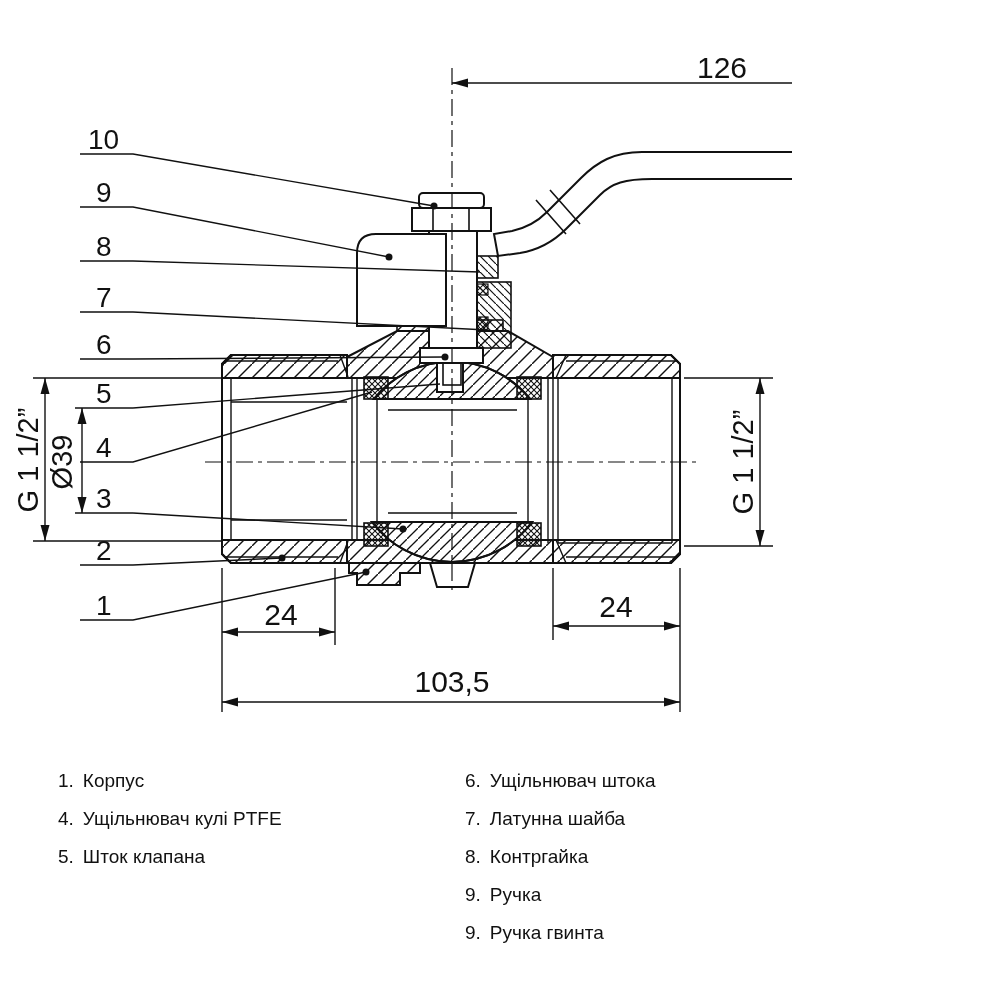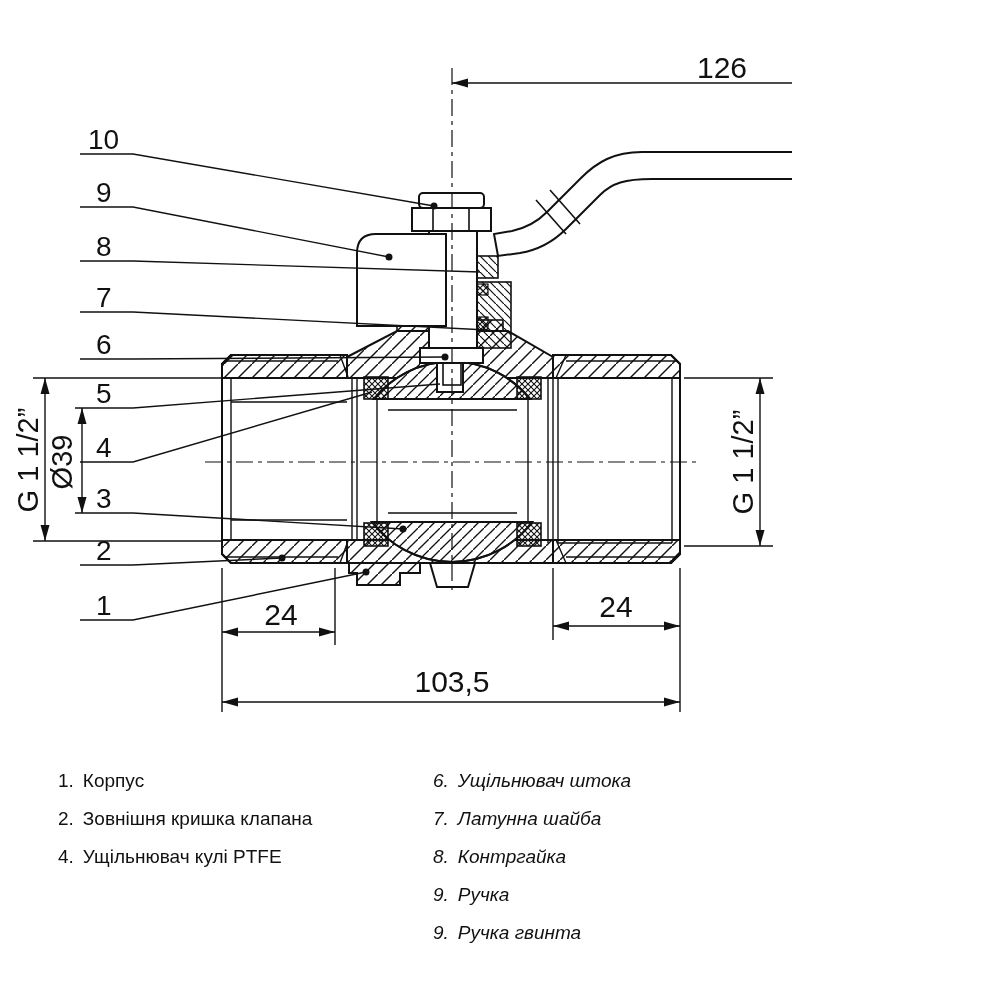--- a/index.html
+++ b/index.html
@@ -5,21 +5,21 @@
   html,body{margin:0;padding:0;background:#fff;}
   #canvas{position:relative;width:792px;height:1000px;background:#fff;overflow:hidden;
           font-family:"Liberation Sans",sans-serif;color:#111;}
   svg{position:absolute;left:0;top:0;}
   svg text{font-family:"Liberation Sans",sans-serif;fill:#111;}
   .dim-text{font-size:30px;}
   .callout-text{font-size:28px;}
   .rot-text{font-size:29px;}
   .legend{position:absolute;font-size:19px;line-height:38px;color:#111;}
   .legend-left{left:58px;top:762px;}
-  .legend-right{left:433px;top:762px;font-style:italic;}
+  .legend-right{left:465px;top:762px;}
   .lg-row{white-space:nowrap;}
   .lg-num{margin-right:9px;}
 </style>
 </head>
 <body>
 
 <div id="canvas">
 <svg width="1000" height="1000" viewBox="0 0 1000 1000">
   <defs>
     <pattern id="hw" patternUnits="userSpaceOnUse" width="14" height="14">
@@ -207,22 +207,22 @@
     <g>
       <text x="96" y="615" class="callout-text" stroke="none">1</text>
       <path d="M 80,620 H 133 L 366,572"></path>
           <circle cx="366" cy="572" r="3.5" fill="#111" stroke="none"></circle>
     </g>
   </g>
 </svg>
 
 <div class="legend legend-left">
   <div class="lg-row"><span class="lg-num">1.</span><span>Корпус</span></div>
-  <div class="lg-row"><span class="lg-num">2.</span><span>Зовнішня кришка клапана</span></div>
   <div class="lg-row"><span class="lg-num">4.</span><span>Ущільнювач кулі PTFE</span></div>
+  <div class="lg-row"><span class="lg-num">5.</span><span>Шток клапана</span></div>
 </div>
 <div class="legend legend-right">
   <div class="lg-row"><span class="lg-num">6.</span><span>Ущільнювач штока</span></div>
   <div class="lg-row"><span class="lg-num">7.</span><span>Латунна шайба</span></div>
   <div class="lg-row"><span class="lg-num">8.</span><span>Контргайка</span></div>
   <div class="lg-row"><span class="lg-num">9.</span><span>Ручка</span></div>
   <div class="lg-row"><span class="lg-num">9.</span><span>Ручка гвинта</span></div>
 </div>
 </div>
 

